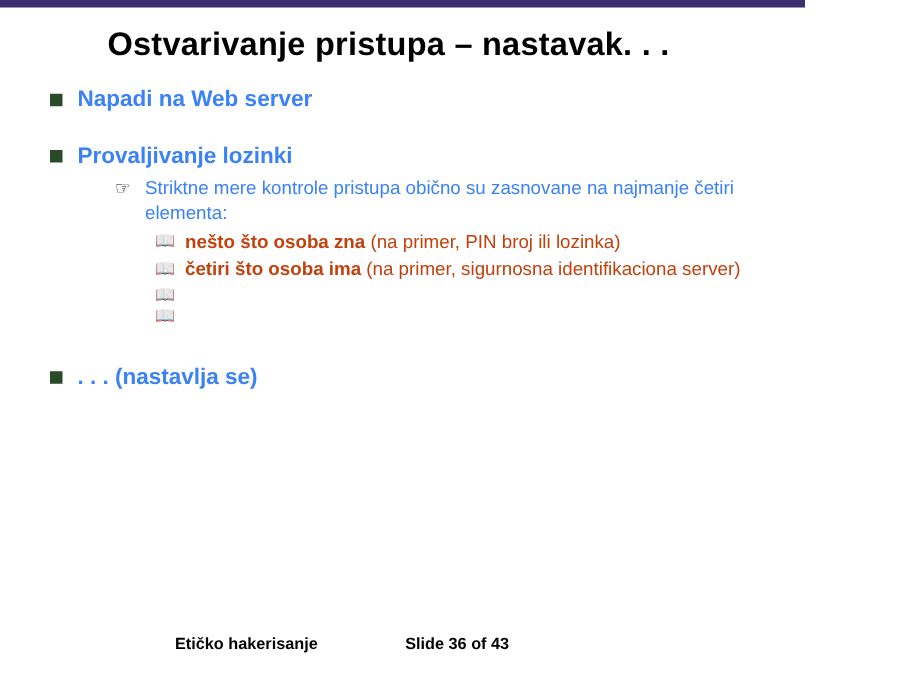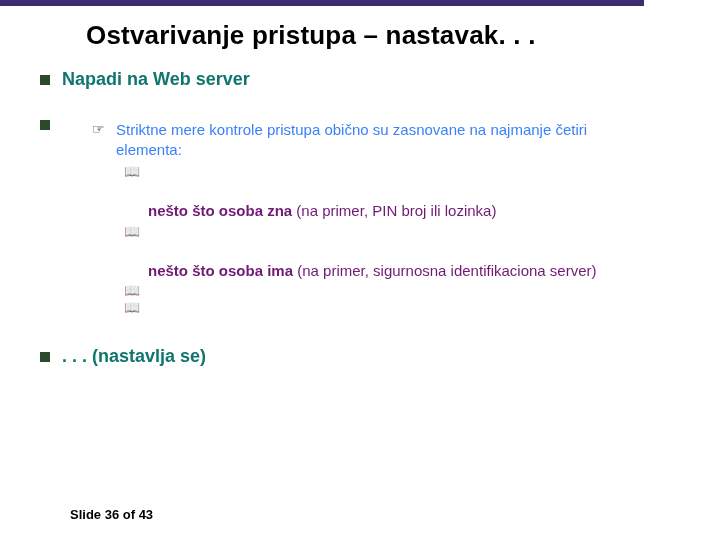--- a/index.html
+++ b/index.html
@@ -42,21 +42,21 @@
     width: 10px;
     height: 10px;
     background: #2a4a2a;
     margin-top: 6px;
     margin-right: 12px;
     flex: 0 0 auto;
   }
   .level1-text {
     font-size: 18px;
     font-weight: bold;
-    color: #0f766e;
+    color: #3b82f6;
   }
   .level2 {
     display: flex;
     align-items: flex-start;
     margin-left: 30px;
     margin-top: 6px;
     margin-bottom: 4px;
   }
   .level2 .finger-icon {
     width: 16px;
@@ -83,22 +83,21 @@
     width: 18px;
     flex: 0 0 auto;
     margin-top: 2px;
     margin-right: 6px;
     font-size: 13px;
     line-height: 1;
   }
   .level3-text {
     font-size: 15px;
     line-height: 1.3;
-    color: #701a75;
-    margin-top: 38px;
+    color: #c2410c;
   }
   .level3-text .bold { font-weight: bold; }
   .section2 { margin-top: 4px; }
   .section3 { margin-top: 30px; }
   .footer {
     position: absolute;
     bottom: 18px;
     left: 0;
     width: 100%;
     display: flex;
@@ -127,49 +126,51 @@
   <div class="content">
 
     <div class="level1">
       <div class="bullet-square"></div>
       <div class="level1-text">Napadi na Web server</div>
     </div>
 
     <div class="level1 section2">
       <div class="bullet-square"></div>
       <div style="flex:1">
+        <div class="level1-text">Provaljivanje lozinki</div>
 
         <div class="level2">
           <div class="finger-icon">☞</div>
           <div class="level2-text">Striktne mere kontrole pristupa obično su zasnovane na najmanje četiri elementa:</div>
         </div>
 
         <div class="level3">
           <div class="book-icon">📖</div>
           <div class="level3-text"><span class="bold">nešto što osoba zna</span><span> (na primer, PIN broj ili lozinka)</span></div>
         </div>
 
         <div class="level3">
           <div class="book-icon">📖</div>
-          <div class="level3-text"><span class="bold">nešto što osoba ima</span><span> (na primer, sigurnosna identifikaciona server)</span></div>
+          <div class="level3-text"><span class="bold">četiri što osoba ima</span><span> (na primer, sigurnosna identifikaciona server)</span></div>
         </div>
 
         <div class="level3">
           <div class="book-icon">📖</div>
         </div>
 
         <div class="level3">
           <div class="book-icon">📖</div>
         </div>
       </div>
     </div>
 
     <div class="level1 section3">
       <div class="bullet-square"></div>
       <div class="level1-text">. . . (nastavlja se)</div>
     </div>
 
   </div>
 
   <div class="footer">
+    <div class="footer-left">Etičko hakerisanje</div>
     <div class="footer-right">Slide 36 of 43</div>
   </div>
 </div>
 
 </body></html>

